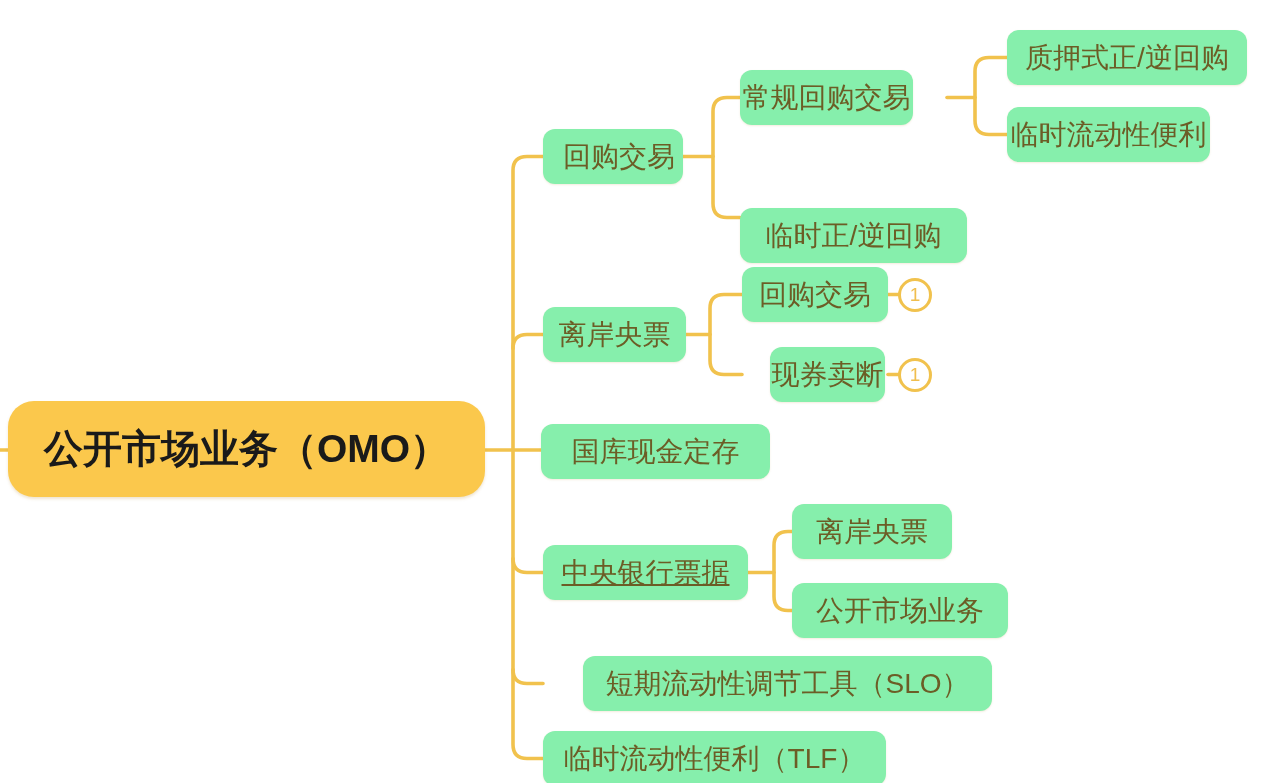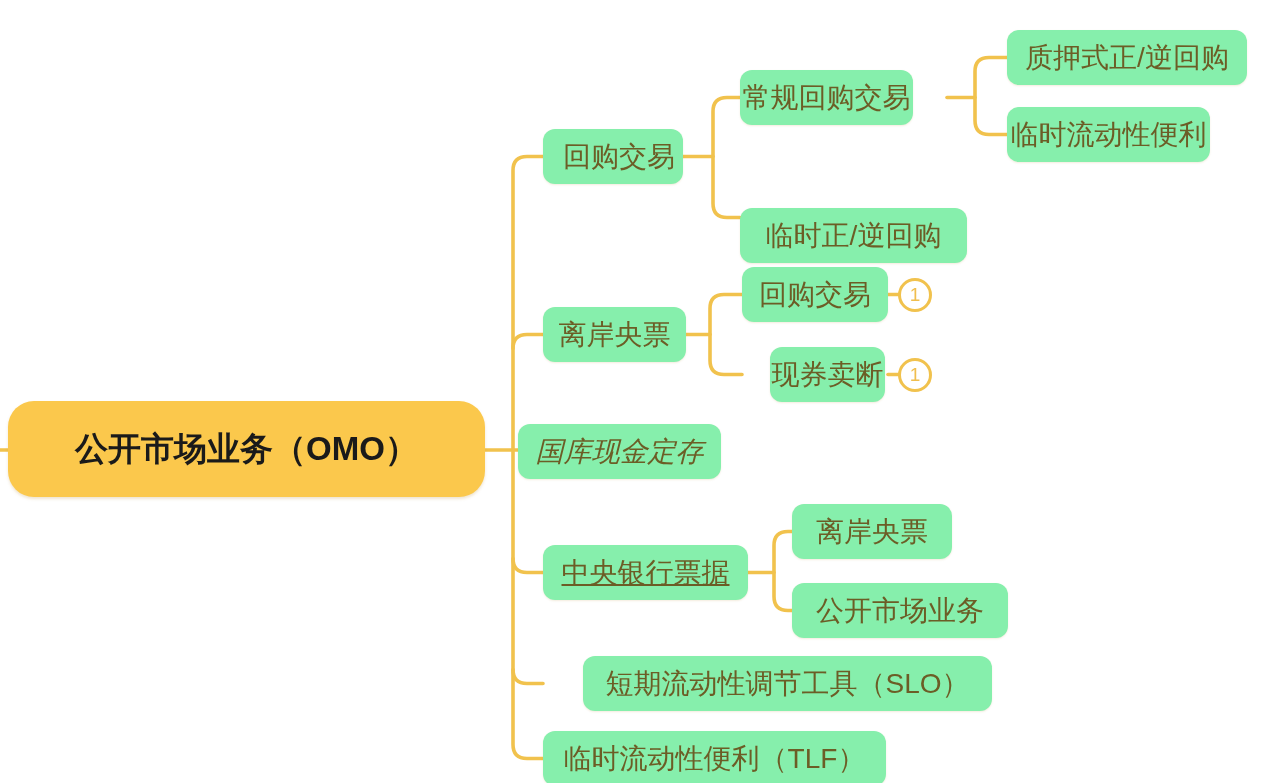--- a/index.html
+++ b/index.html
@@ -29,21 +29,21 @@
     font-size: 28px;
     font-weight: 500;
     border-radius: 12px;
     box-shadow: 0 1px 2px rgba(190,150,70,0.18);
   }
   .node.root {
     height: 96px;
     line-height: 96px;
     background: #FBC84C;
     color: #1A1A1A;
-    font-size: 33px;
+    font-size: 39px;
     font-weight: 700;
     border-radius: 26px;
     box-shadow: 0 2px 3px rgba(190,150,70,0.25);
   }
   .badge {
     position: absolute;
     width: 34px;
     height: 34px;
     border: 3px solid #F1C24D;
     border-radius: 50%;
@@ -85,21 +85,21 @@
     <path d="M 748 572.5 H 774"></path>
     <path d="M 792 531.5 H 788 Q 774 531.5 774 545.5 V 596.5 Q 774 610.5 788 610.5 H 792"></path>
   </svg>
 
   <div class="node root" style="left:8px; top:401px; width:477px;">公开市场业务（OMO）</div>
 
   <div class="node" style="left:543px; top:129px; width:140px;padding-left:12px;">回购交易</div>
 
   <div class="node" style="left:543px; top:307px; width:143px;">离岸央票</div>
 
-  <div class="node" style="left:518px; top:424px; width:203px;font-style:italic;">国库现金定存</div>
+  <div class="node" style="left:541px; top:424px; width:229px;">国库现金定存</div>
 
   <div class="node" style="left:543px; top:545px; width:205px;text-decoration:underline;">中央银行票据</div>
 
   <div class="node" style="left:543px; top:656px; width:409px;margin-left:40px;">短期流动性调节工具（SLO）</div>
 
   <div class="node" style="left:543px; top:731px; width:343px;">临时流动性便利（TLF）</div>
 
   <div class="node" style="left:740px; top:70px; width:173px;">常规回购交易</div>
 
   <div class="node" style="left:740px; top:208px; width:227px;">临时正/逆回购</div>

